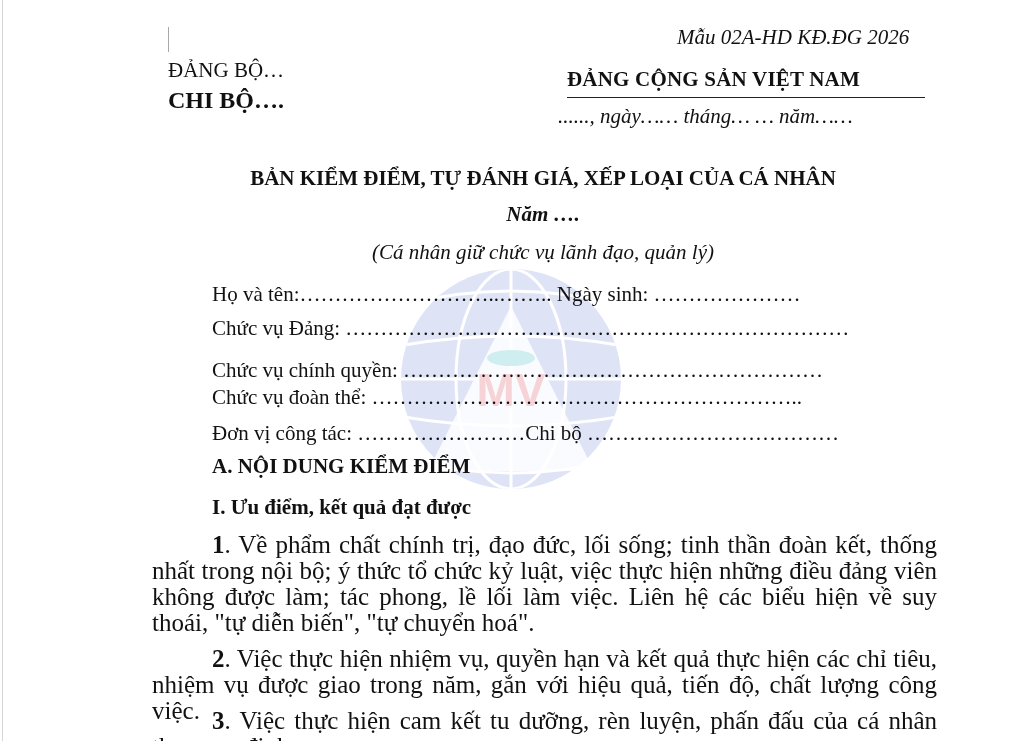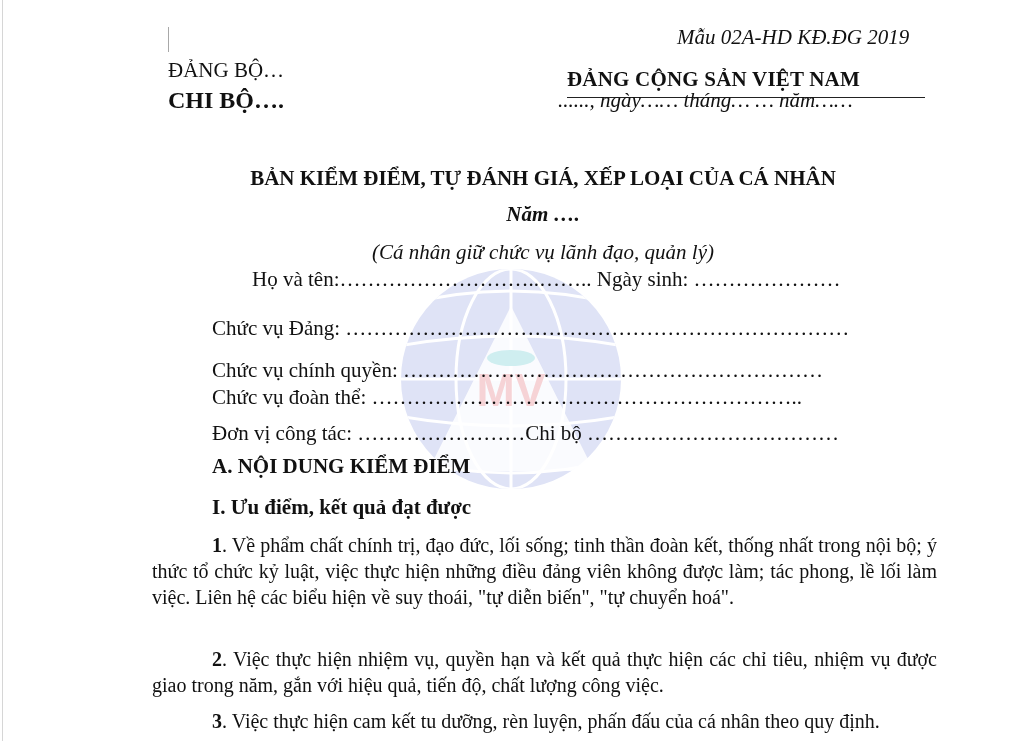--- a/index.html
+++ b/index.html
@@ -61,21 +61,21 @@
       font-size: 21px; font-weight: bold;
       letter-spacing: 0.2px;
     }
     .header-rule {
       position: absolute;
       left: 567px; top: 97px;
       width: 358px; height: 1px;
       background: #222;
     }
     .date-line {
-      left: 558px; top: 88px;
+      left: 558px; top: 104px;
       font-size: 21px; font-style: italic;
     }
     .doc-title {
       left: 0; width: 1086px; top: 166px;
       text-align: center;
       font-size: 21px; font-weight: bold;
     }
     .doc-year {
       left: 0; width: 1086px; top: 202px;
       text-align: center;
@@ -95,21 +95,21 @@
       font-size: 21px; font-weight: bold; text-align: center;
     }
     .section-i {
       left: 212px; top: 495px;
       font-size: 21px; font-weight: bold; text-align: center;
     }
     .para {
       position: absolute;
       left: 152px;
       width: 785px;
-      font-size: 20px;
+      font-size: 25px;
       line-height: 26px;
       text-align: justify;
       text-indent: 60px;
       white-space: normal;
     }
     .para b { font-weight: bold; }
   </style>
 </head>
 <body>
 
@@ -132,34 +132,34 @@
     <path d="M0 192 Q113 222 226 192"></path>
     <line x1="0" y1="113" x2="226" y2="113"></line>
   </g>
   <polygon points="113,40 30,205 196,205" fill="#ffffff" opacity="0.85"></polygon>
   <ellipse cx="113" cy="92" rx="24" ry="8" fill="#cfeef0"></ellipse>
   <text x="113" y="140" text-anchor="middle" font-family="Liberation Sans, sans-serif" font-weight="bold" font-size="46" fill="#f6d3d6">MV</text>
 </svg>
 
 <div class="content">
 
-  <div class="abs form-code">Mẫu 02A-HD KĐ.ĐG 2019</div>
+  <div class="abs form-code">Mẫu 02A-HD KĐ.ĐG 2026</div>
 
   <div class="abs party-org">ĐẢNG BỘ…</div>
   <div class="abs cell-org">CHI BỘ….</div>
 
   <div class="abs nation-party">ĐẢNG CỘNG SẢN VIỆT NAM</div>
   <div class="header-rule"></div>
   <div class="abs date-line">......, ngày…… tháng… … năm……</div>
 
   <div class="abs doc-title">BẢN KIỂM ĐIỂM, TỰ ĐÁNH GIÁ, XẾP LOẠI CỦA  CÁ NHÂN</div>
   <div class="abs doc-year">Năm ….</div>
   <div class="abs doc-subtitle">(Cá nhân giữ chức vụ lãnh đạo, quản lý)</div>
 
-  <div class="abs field" style="top:267px;margin-left:40px;">Họ và tên:………………………..…….. Ngày sinh: …………………</div>
+  <div class="abs field" style="top:282px;">Họ và tên:………………………..…….. Ngày sinh: …………………</div>
   <div class="abs field" style="top:316px;font-family:Liberation Serif, serif;">Chức vụ Đảng: ………………………………………………………………</div>
   <div class="abs field" style="top:358px;">Chức vụ chính quyền: ……………………………………………………</div>
   <div class="abs field" style="top:385px;">Chức vụ đoàn thể: ……………………………………………………..</div>
   <div class="abs field" style="top:421px;">Đơn vị công tác: ……………………Chi bộ ………………………………</div>
 
   <div class="abs section-a">A. NỘI DUNG KIỂM ĐIỂM</div>
   <div class="abs section-i">I. Ưu điểm, kết quả đạt được</div>
 
   <div class="para" style="top:532px;">
     <b>1</b><span>. Về phẩm chất chính trị, đạo đức, lối sống; tinh thần đoàn kết, thống nhất trong nội bộ; ý thức tổ chức kỷ luật, việc thực hiện những điều đảng viên không được làm; tác phong, lề lối làm việc. Liên hệ các biểu hiện về suy thoái, "tự diễn biến", "tự chuyển hoá".</span>

